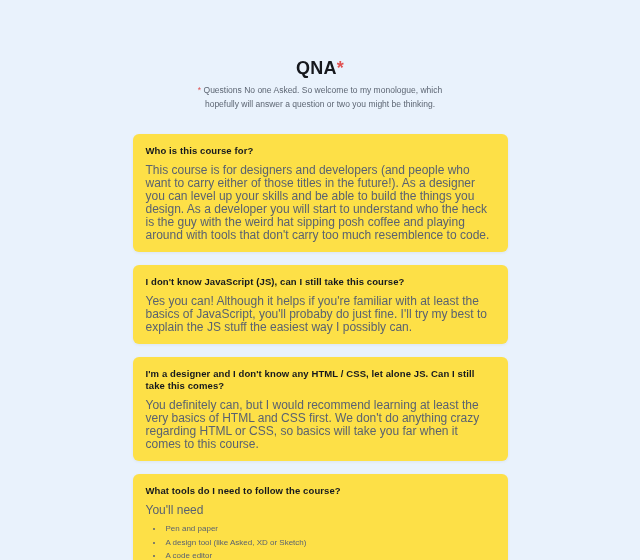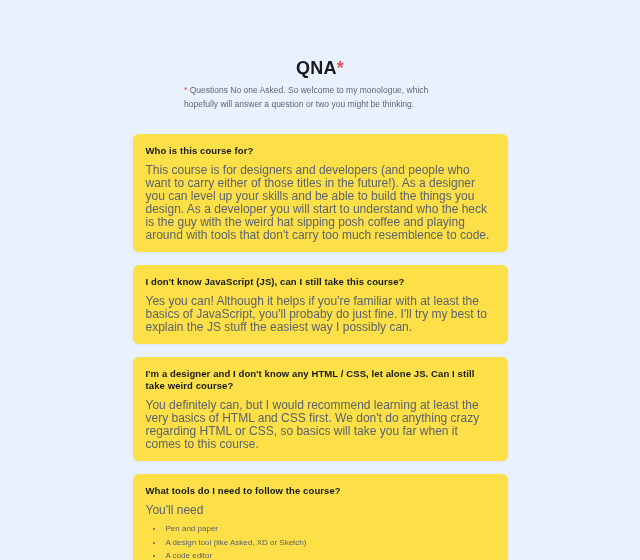--- a/index.html
+++ b/index.html
@@ -20,20 +20,21 @@
     font-size: 18px;
     line-height: 21px;
     font-weight: bold;
     color: #16181d;
     letter-spacing: 0.2px;
   }
   .red { color: #e05252; }
   p.page-note {
     margin: 0 auto;
     max-width: 272px;
+    text-align: center;
     font-size: 8.5px;
     line-height: 13.5px;
     color: #5d6673;
   }
 
   
   main { margin-top: 23px; }
   .card {
     width: 375px;
     margin: 0 auto 13px auto;
@@ -88,21 +89,21 @@
       <h2>Who is this course for?</h2>
       <p>This course is for designers and developers (and people who want to carry either of those titles in the future!). As a designer you can level up your skills and be able to build the things you design. As a developer you will start to understand who the heck is the guy with the weird hat sipping posh coffee and playing around with tools that don't carry too much resemblence to code.</p>
     </section>
 
     <section class="card">
       <h2>I don't know JavaScript (JS), can I still take this course?</h2>
       <p>Yes you can! Although it helps if you're familiar with at least the basics of JavaScript, you'll probaby do just fine. I'll try my best to explain the JS stuff the easiest way I possibly can.</p>
     </section>
 
     <section class="card">
-      <h2>I'm a designer and I don't know any HTML / CSS, let alone JS. Can I still take weird course?</h2>
+      <h2>I'm a designer and I don't know any HTML / CSS, let alone JS. Can I still take this comes?</h2>
       <p>You definitely can, but I would recommend learning at least the very basics of HTML and CSS first. We don't do anything crazy regarding HTML or CSS, so basics will take you far when it comes to this course.</p>
     </section>
 
     <section class="card">
       <h2>What tools do I need to follow the course?</h2>
       <p>You'll need</p>
       <ul>
         <li>Pen and paper</li>
         <li>A design tool (like Asked, XD or Sketch)</li>
         <li>A code editor</li>

